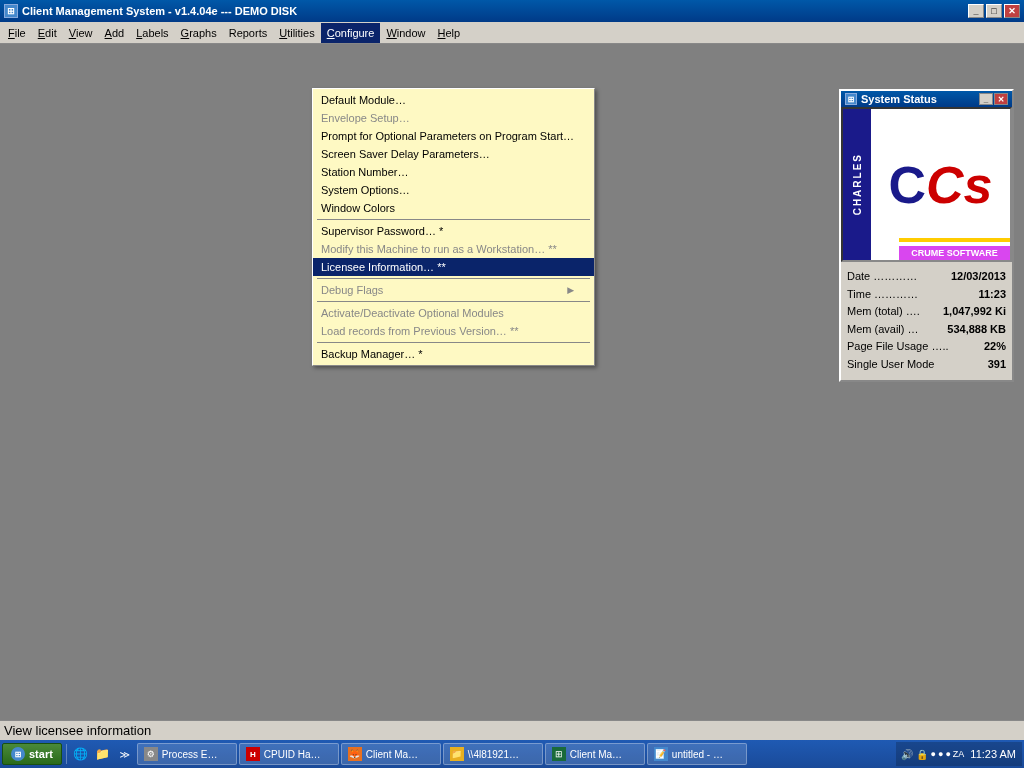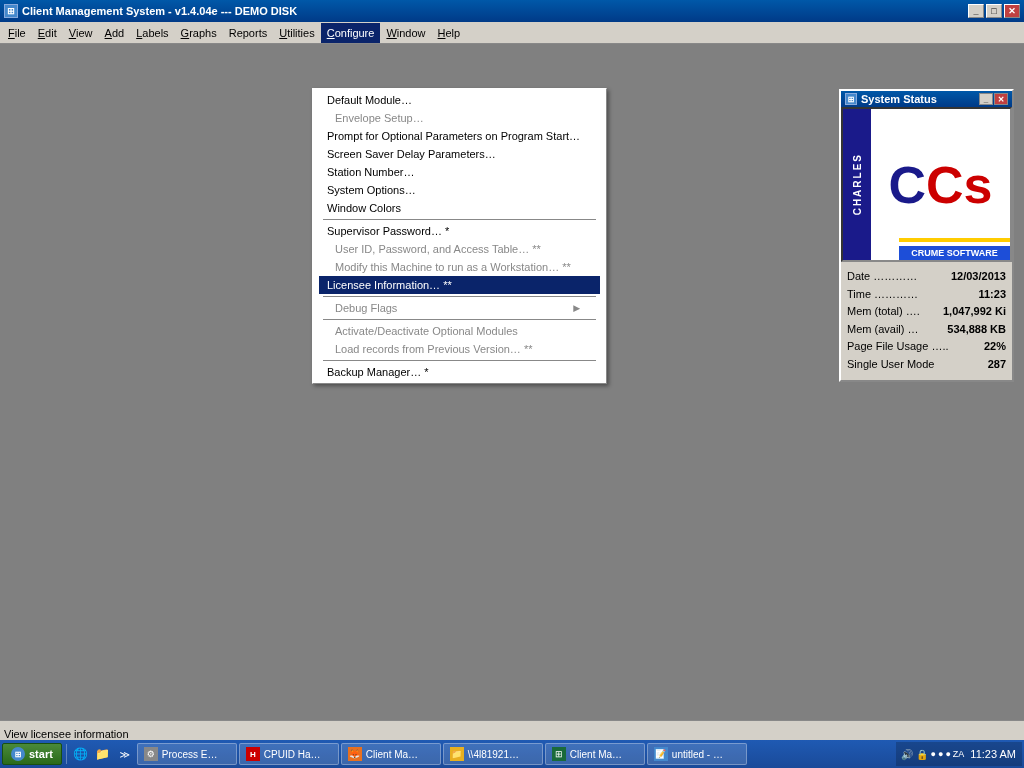--- a/index.html
+++ b/index.html
@@ -94,47 +94,46 @@
       position: relative;
       flex: 1;
       height: calc(768px - 22px - 22px - 28px - 22px);
     }
 
     
     .dropdown-menu {
       position: absolute;
       top: 44px;
       left: 312px;
-      background: #ffffff;
+      background: #fef9c3;
       border: 1px solid #888;
       border-top: 1px solid #fff;
       border-left: 1px solid #fff;
       box-shadow: 2px 2px 4px rgba(0,0,0,0.4);
       min-width: 280px;
       z-index: 100;
-      padding: 2px 6px;
+      padding: 2px 0;
     }
     .dropdown-item {
       padding: 3px 20px 3px 8px;
       cursor: pointer;
       color: #000;
       display: flex;
       align-items: center;
       justify-content: space-between;
       font-size: 11px;
       white-space: nowrap;
     }
     .dropdown-item.selected {
       background: #0a246a;
       color: white;
     }
     .dropdown-item.disabled {
       color: #888;
       cursor: default;
-      margin-left: 8px;
     }
     .dropdown-separator {
       height: 1px;
       background: #888;
       margin: 2px 4px;
     }
     .dropdown-arrow {
       font-size: 9px;
       margin-left: 10px;
     }
@@ -245,27 +244,28 @@
       font-size: 52px;
       font-weight: bold;
       color: #000;
       line-height: 1;
       display: flex;
     }
     .ccs-big-c { color: #1a1a8a; }
     .ccs-big-cs {
       color: #cc0000;
       font-size: 52px;
+      font-style: italic;
     }
     .ccs-bottom-bar {
       position: absolute;
       bottom: 0;
       left: 28px;
       right: 0;
-      background: #1d4ed8;
+      background: #d946ef;
       color: white;
       font-size: 9px;
       font-weight: bold;
       text-align: center;
       padding: 2px;
     }
     .ccs-yellow-line {
       position: absolute;
       bottom: 18px;
       left: 28px;
@@ -292,23 +292,23 @@
     
     .status-bar {
       position: absolute;
       bottom: 28px;
       left: 0;
       right: 0;
       height: 20px;
       background: #d4d0c8;
       border-top: 1px solid #888;
       display: flex;
-      align-items: flex-end;
+      align-items: center;
       padding: 0 4px;
-      font-size: 11px;
+      font-size: 13px;
     }
 
     
     .taskbar {
       position: absolute;
       bottom: 0;
       left: 0;
       right: 0;
       height: 28px;
       background: linear-gradient(to bottom, #1f5ab3, #1a4a99);
@@ -429,21 +429,20 @@
   <div class="dropdown-menu">
     <div class="dropdown-item">Default Module…</div>
     <div class="dropdown-item disabled">Envelope Setup…</div>
     <div class="dropdown-item">Prompt for Optional Parameters on Program Start…</div>
     <div class="dropdown-item">Screen Saver Delay Parameters…</div>
     <div class="dropdown-item">Station Number…</div>
     <div class="dropdown-item">System Options…</div>
     <div class="dropdown-item">Window Colors</div>
     <div class="dropdown-separator"></div>
     <div class="dropdown-item">Supervisor Password… *</div>
-    <div class="dropdown-item disabled">User ID, Password, and Access Table… **</div>
     <div class="dropdown-item disabled">Modify this Machine to run as a Workstation… **</div>
     <div class="dropdown-item selected">Licensee Information… **</div>
     <div class="dropdown-separator"></div>
     <div class="dropdown-item disabled">Debug Flags <span class="dropdown-arrow">▶</span></div>
     <div class="dropdown-separator"></div>
     <div class="dropdown-item disabled">Activate/Deactivate Optional Modules</div>
     <div class="dropdown-item disabled">Load records from Previous Version… **</div>
     <div class="dropdown-separator"></div>
     <div class="dropdown-item">Backup Manager… *</div>
   </div>
@@ -492,21 +491,21 @@
       <div class="status-row">
         <span class="status-label">Mem (avail) …</span>
         <span class="status-value">534,888 KB</span>
       </div>
       <div class="status-row">
         <span class="status-label">Page File Usage …..</span>
         <span class="status-value">22%</span>
       </div>
       <div class="status-row">
         <span class="status-label">Single User Mode</span>
-        <span class="status-value">287</span>
+        <span class="status-value">391</span>
       </div>
     </div>
   </div>
 
 </div>
 
 <div class="status-bar">
   <span>View licensee information</span>
 </div>
 

